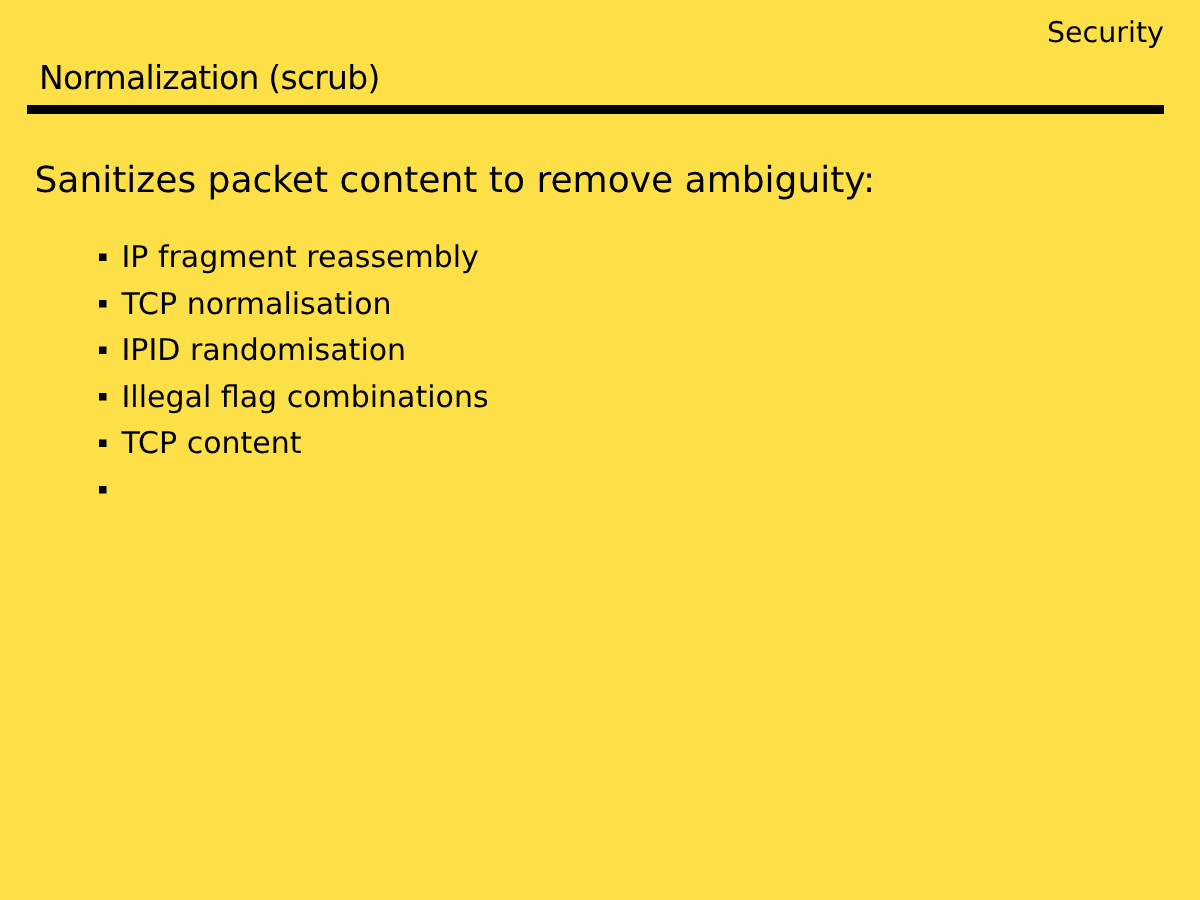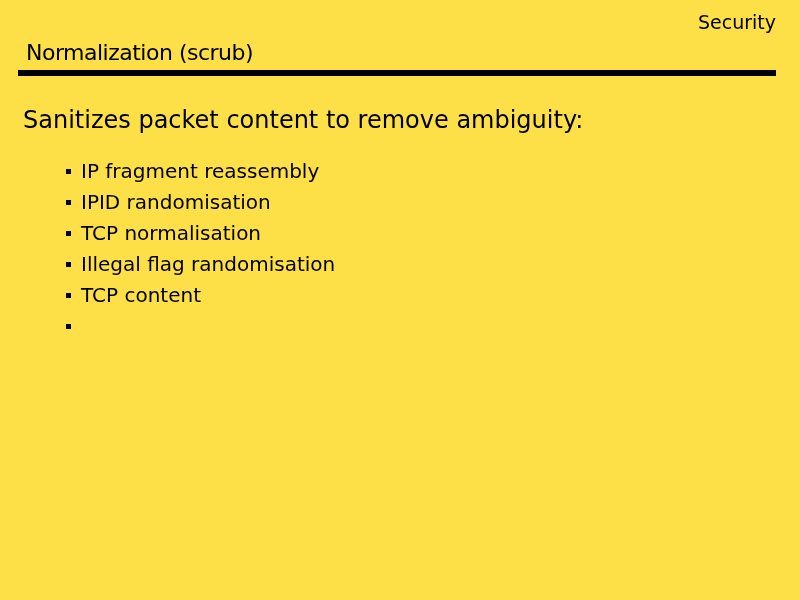--- a/index.html
+++ b/index.html
@@ -88,29 +88,29 @@
 
   <p class="lead-text">Sanitizes packet content to remove ambiguity:</p>
 
   <ul class="bullet-list">
     <li>
       <span class="bullet-square"></span>
       <span>IP fragment reassembly</span>
     </li>
     <li>
       <span class="bullet-square"></span>
+      <span>TCP normalisation</span>
+    </li>
+    <li>
+      <span class="bullet-square"></span>
       <span>IPID randomisation</span>
     </li>
     <li>
       <span class="bullet-square"></span>
-      <span>TCP normalisation</span>
-    </li>
-    <li>
-      <span class="bullet-square"></span>
-      <span>Illegal flag randomisation</span>
+      <span>Illegal flag combinations</span>
     </li>
     <li>
       <span class="bullet-square"></span>
       <span>TCP content</span>
     </li>
     <li>
       <span class="bullet-square"></span>
     </li>
   </ul>
 

